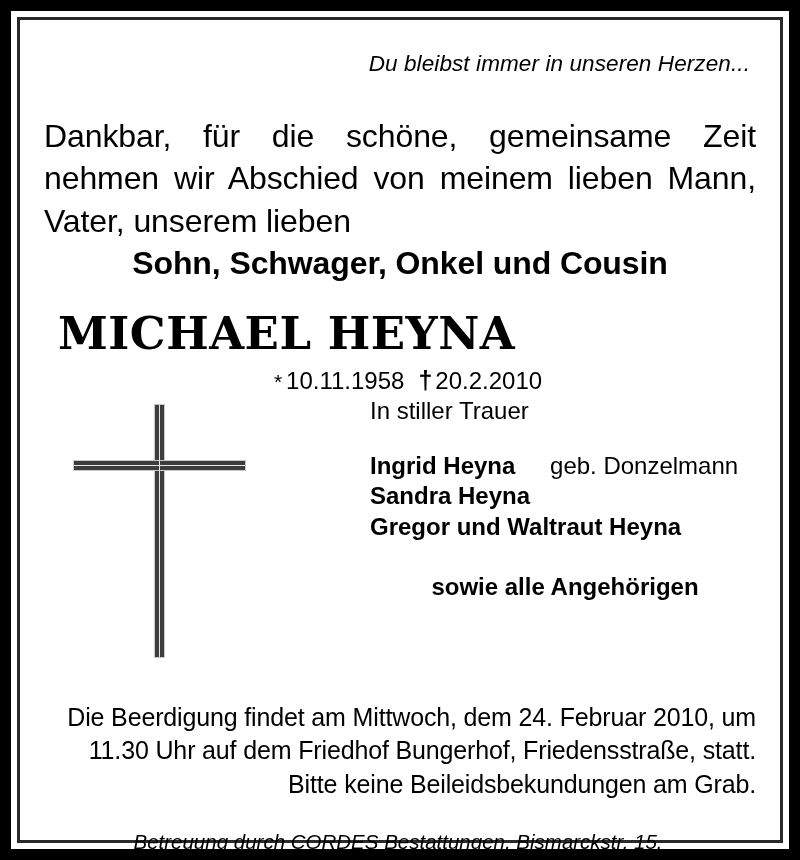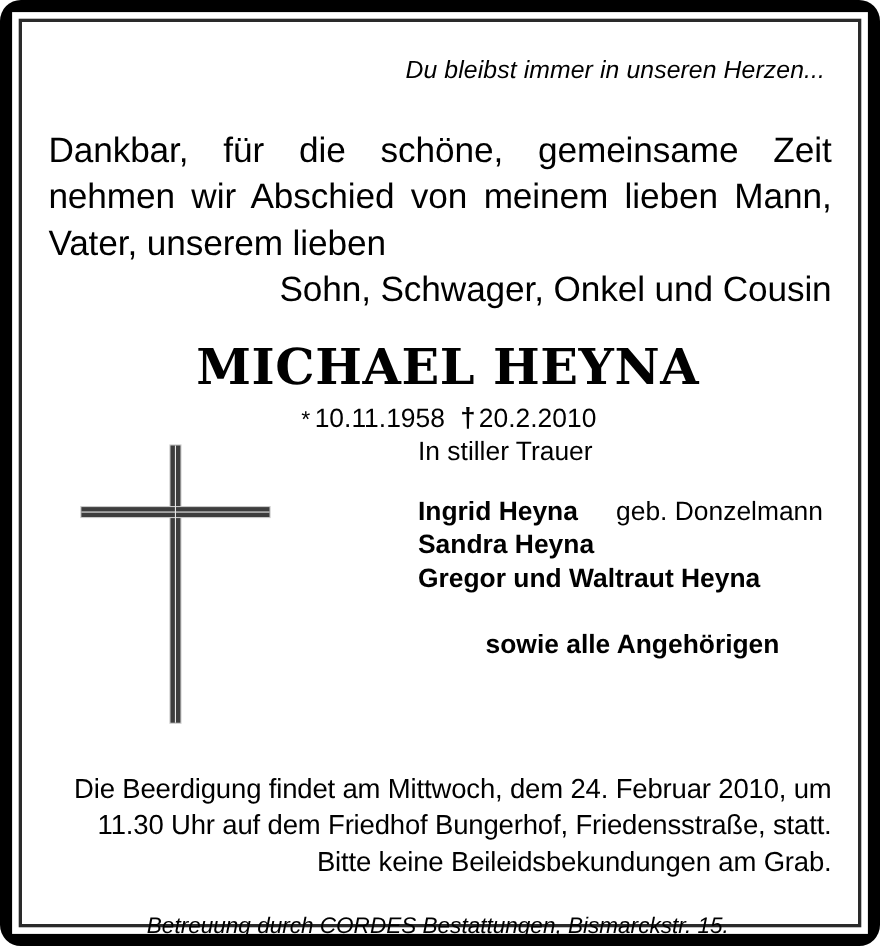--- a/index.html
+++ b/index.html
@@ -14,21 +14,20 @@
   }
 
   
   .notice {
     position: relative;
     width: 800px;
     height: 860px;
     box-sizing: border-box;
     background: #ffffff;
     overflow: hidden;
-    border-radius: 19px;
   }
 
   
   .frame-outer {
     position: absolute;
     left: 0; top: 0;
     width: 800px;
     height: 860px;
     box-sizing: border-box;
     border: 11px solid #000000;
@@ -69,27 +68,27 @@
   .intro {
     margin-top: 38px;
     font-size: 32px;
     line-height: 1.33;
     text-align: justify;
     text-justify: inter-word;
     letter-spacing: -0.1px;
   }
   .intro .last-line {
     display: block;
-    text-align: right;
+    text-align: center;
+    font-weight: bold;
   }
 
   
   .name {
     margin-top: 26px;
-    text-align: center;
     font-family: "DejaVu Serif", "Liberation Serif", serif;
     font-weight: bold;
     font-size: 45px;
     line-height: 1;
     letter-spacing: 0.5px;
     padding-left: 14px;
   }
 
   
   .dates {
@@ -155,21 +154,21 @@
     left: 12px;
     top: 60px;
     width: 171px;
     height: 1px;
     background: #e8e8e8;
   }
 
   
   .mourners {
     position: absolute;
-    left: 336px;
+    left: 326px;
     top: 0;
     width: 390px;
   }
   .m-trauer {
     font-size: 24px;
     line-height: 1;
   }
   .m-family {
     margin-top: 28px;
     font-size: 24px;

